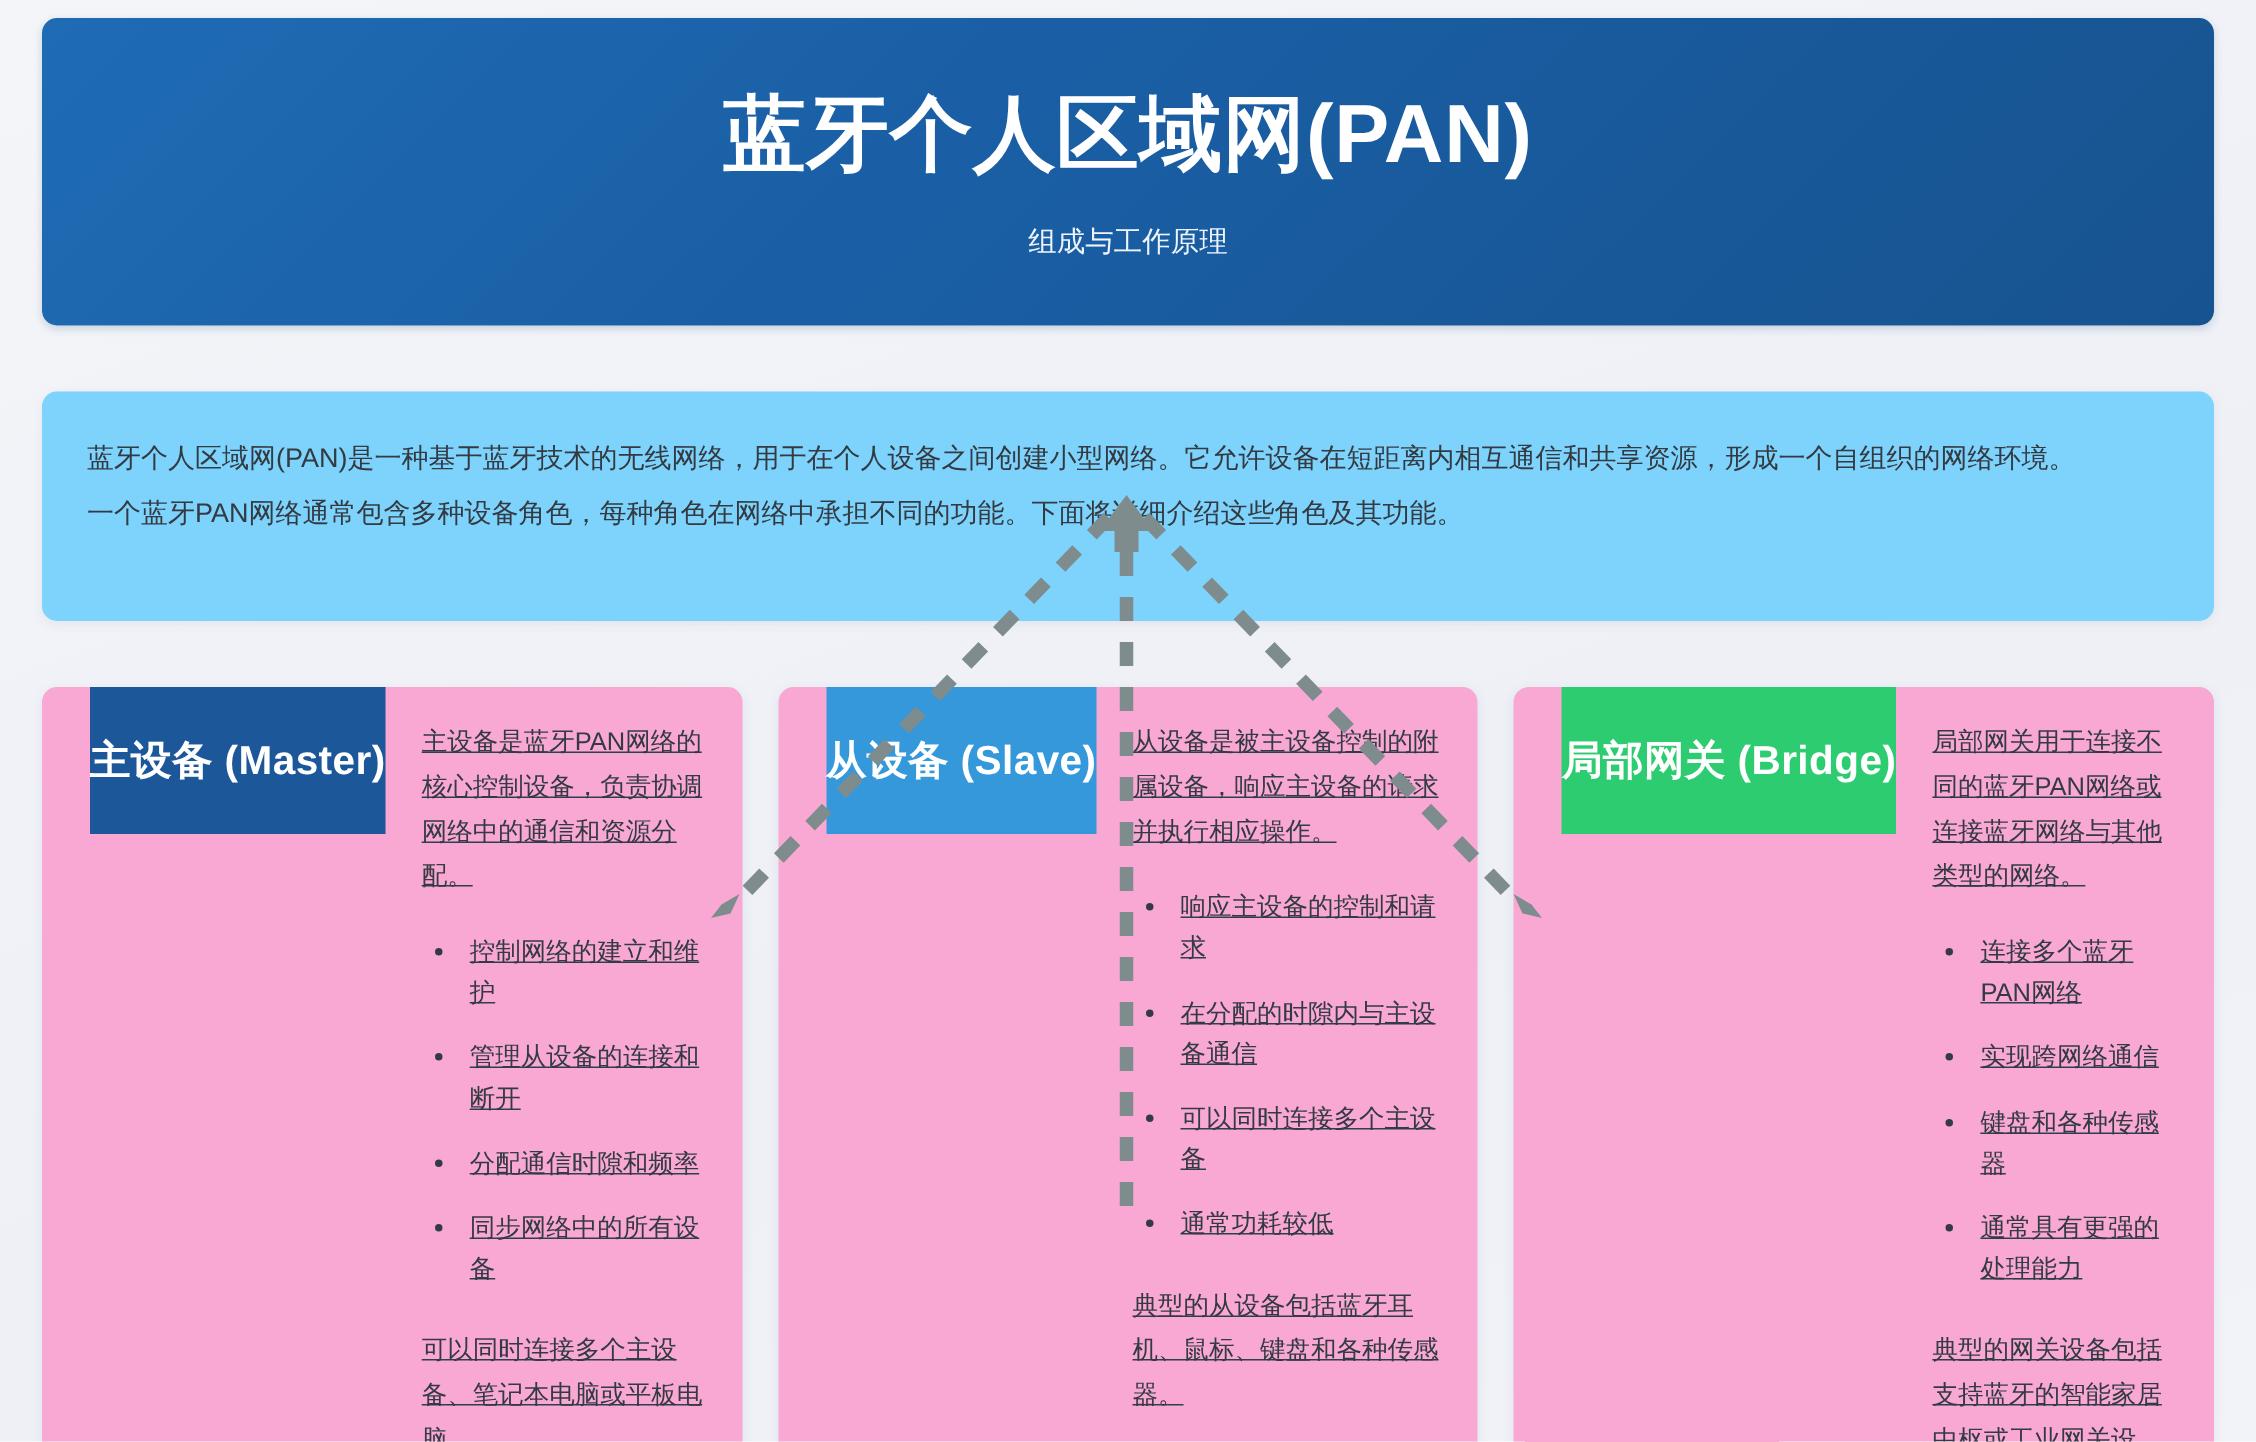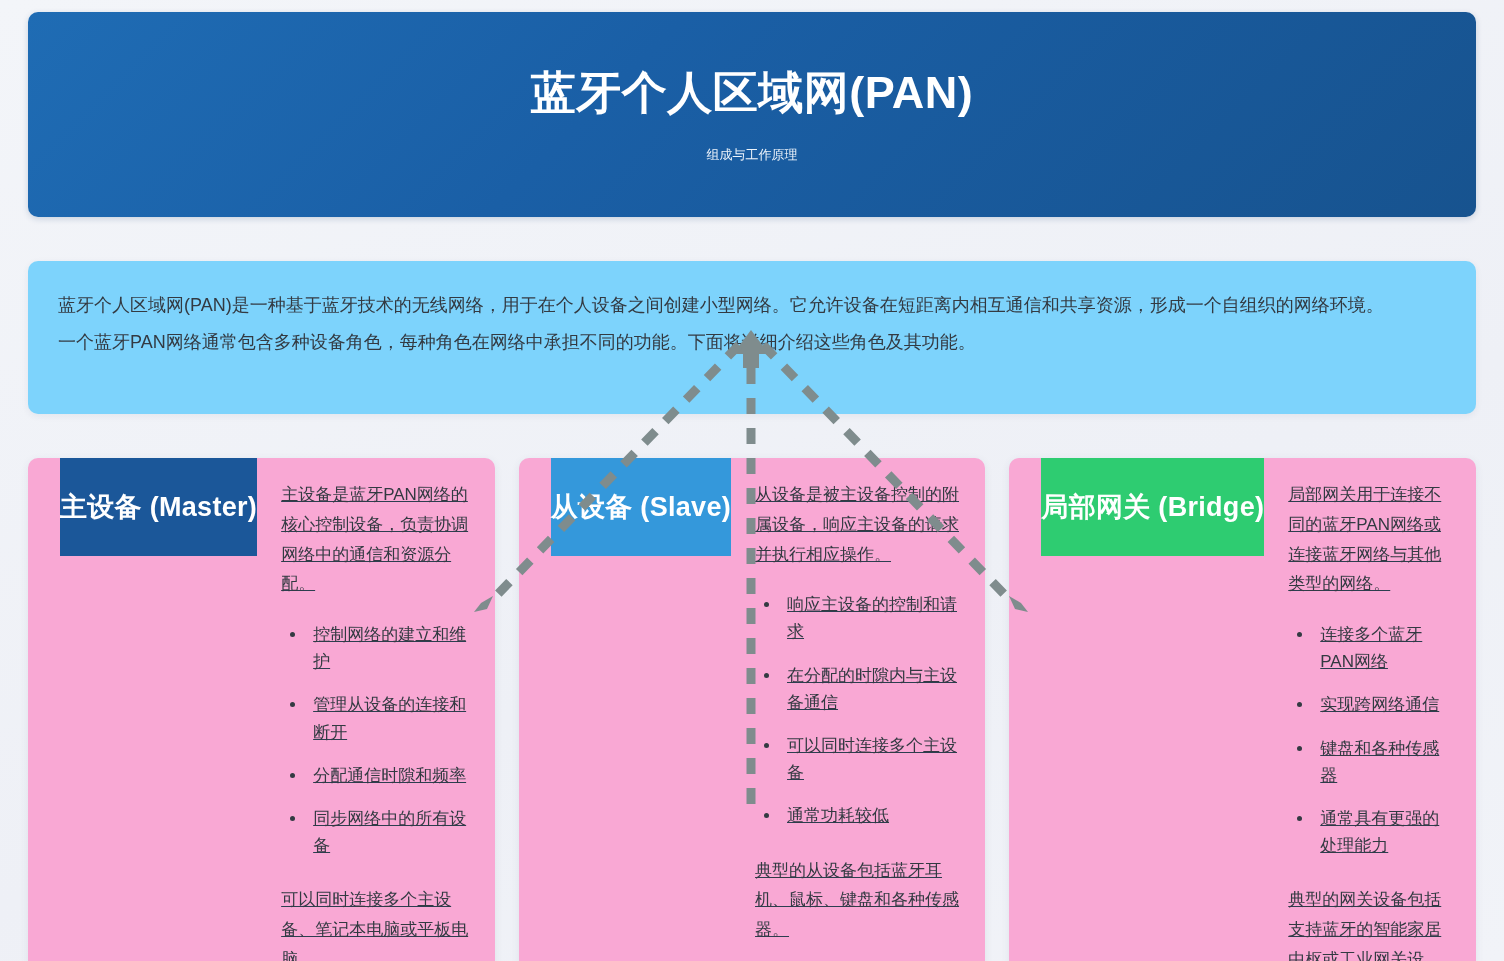--- a/index.html
+++ b/index.html
@@ -32,30 +32,30 @@
     background: linear-gradient(135deg, #1f6cb4 0%, #1a5fa6 40%, #17538f 100%);
     box-shadow: 0 2px 6px rgba(20, 60, 110, 0.18);
     display: flex;
     flex-direction: column;
     align-items: center;
     justify-content: center;
     overflow: hidden;
   }
   .banner-title {
     color: #ffffff;
-    font-size: 45px;
+    font-size: 55px;
     font-weight: bold;
     letter-spacing: 0.5px;
     line-height: 1.2;
     margin: 0 0 26px 0;
     text-align: center;
   }
   .banner-subtitle {
     color: #eef4fb;
-    font-size: 13px;
+    font-size: 19px;
     font-weight: normal;
     text-align: center;
     margin: 0;
   }
 
   
   .intro-card {
     position: relative;
     margin-top: 44px;
     background: #7dd3fc;

